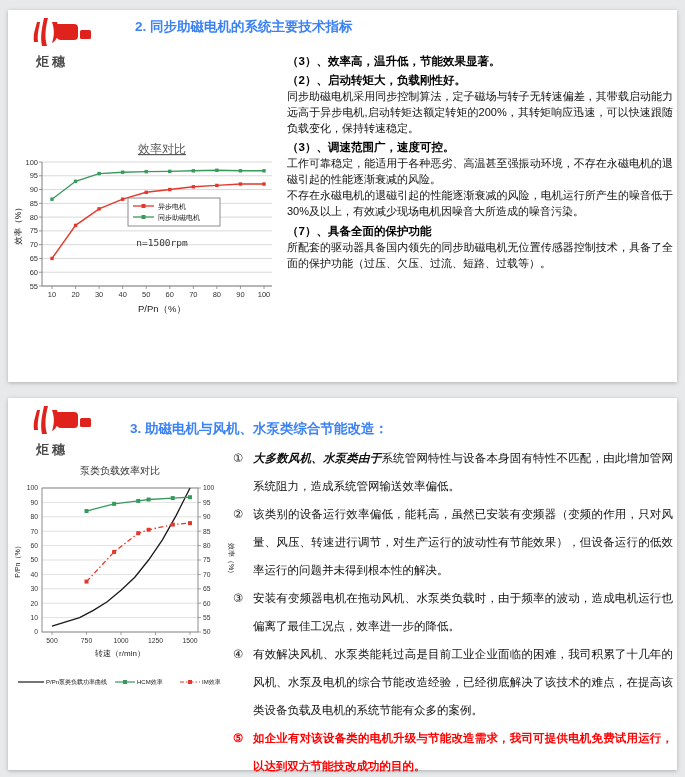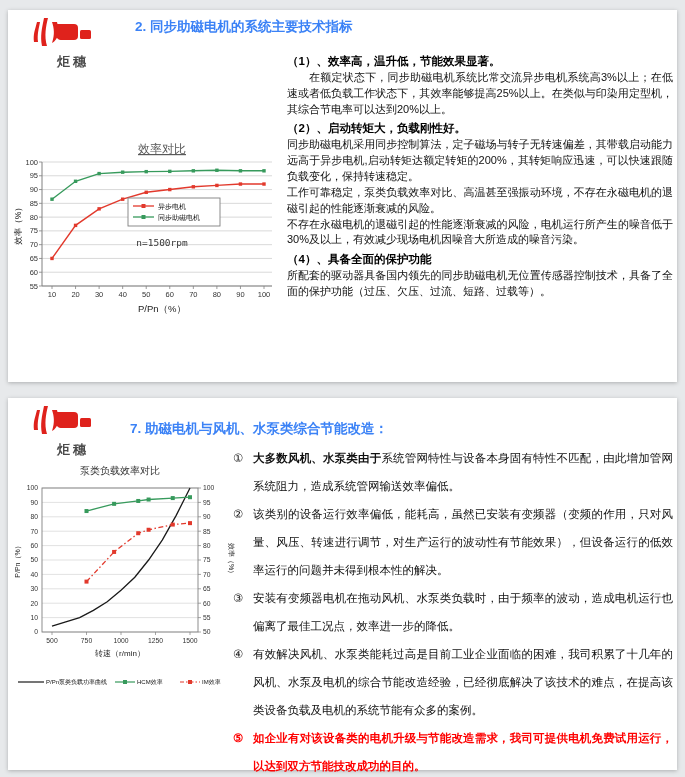--- a/index.html
+++ b/index.html
@@ -1,38 +1,38 @@
 <!DOCTYPE html>
 <html><head>
 <meta charset="utf-8">
 <style>
   * { margin:0; padding:0; box-sizing:border-box; }
   html,body { width:685px; height:777px; background:#e7e9eb; font-family:"Liberation Sans",sans-serif; overflow:hidden; }
   .panel { position:absolute; left:8px; width:669px; background:#ffffff; box-shadow:0 1px 4px rgba(0,0,0,.25); }
   #panel1 { top:10px; height:372px; }
   #panel2 { top:398px; height:372px; }
-  .logo { position:absolute; left:22px; top:6px; width:80px; text-align:center; }
+  .logo { position:absolute; left:22px; top:6px; width:80px; text-align:left; }
   .logo svg { display:block; }
   .logo-text { font-size:13px; font-weight:bold; color:#4a4a4a; letter-spacing:3px; margin-top:1px; padding-left:6px; }
   .sec-title { position:absolute; font-weight:bold; color:#3b82f6; }
   #title1 { left:127px; top:8px; font-size:13.5px; }
   #title2 { left:122px; top:22px; font-size:13.5px; }
   .chart-wrap { position:absolute; }
   #chart1 { left:4px; top:130px; }
   #chart2 { left:4px; top:62px; }
   .col1 { position:absolute; left:279px; top:40px; width:386px; }
   .s1-heading { font-size:11.5px; font-weight:bold; color:#000; margin-top:4px; margin-bottom:1px; }
   .s1-body { font-size:11px; color:#111; line-height:1.44; text-align:justify; }
   .s1-body.indent { text-indent:2em; }
   .col2 { position:absolute; left:225px; top:46px; width:440px; }
   .s2-item { display:flex; font-size:11.5px; color:#111; line-height:28px; }
   .s2-num { width:20px; flex:0 0 20px; }
   .s2-text { flex:1; text-align:justify; }
   .s2-item.highlight { color:#fe0000; font-weight:bold; }
-  .s2-text b { font-weight:bold; }
+  .s2-text b { font-weight:bold;font-style:italic; }
 </style>
 </head>
 <body>
 
 <div class="panel" id="panel1">
   <div class="logo">
     <svg width="62" height="36" viewBox="0 0 62 36">
       <path d="M7 6 C5 14 3 18 4 26 L8 26 C7 18 9 12 10 6 Z" fill="#df221c"></path>
       <path d="M14 2 C12 12 10 20 12 30 L17 30 C14 20 16 10 18 2 Z" fill="#df221c"></path>
       <path d="M22 6 C24 12 25 18 22 27 C28 24 30 16 27 6 Z" fill="#df221c"></path>
@@ -123,43 +123,43 @@
         <rect x="116" y="58" width="92" height="28" fill="#fff" stroke="#7f7f7f" stroke-width="0.9"></rect>
         <line x1="121" y1="66" x2="142" y2="66" stroke="#e2392c" stroke-width="1.3"></line>
         <rect x="129.5" y="64" width="4" height="4" fill="#e2392c"></rect>
         <text x="146" y="68.5" font-size="7" fill="#111">异步电机</text>
         <line x1="121" y1="77" x2="142" y2="77" stroke="#379a5c" stroke-width="1.3"></line>
         <rect x="129.5" y="75" width="4" height="4" fill="#379a5c"></rect>
         <text x="146" y="79.5" font-size="7" fill="#111">同步助磁电机</text>
         <text x="150" y="106" text-anchor="middle" font-size="9.5" fill="#333" font-family="&quot;DejaVu Sans Mono&quot;,monospace">n=1500rpm</text>
       </svg></div>
   <div class="col1" id="s1-items">
-      <div class="s1-heading">（1）、效率高，温升低，节能效果显著。</div>
-      <div class="s1-body indent">在额定状态下，同步助磁电机系统比常交流异步电机系统高3%以上；在低速或者低负载工作状态下，其效率能够提高25%以上。在类似与印染用定型机，其综合节电率可以达到20%以上。</div>
+      <div class="s1-heading">（3）、效率高，温升低，节能效果显著。</div>
       <div class="s1-heading">（2）、启动转矩大，负载刚性好。</div>
       <div class="s1-body">同步助磁电机采用同步控制算法，定子磁场与转子无转速偏差，其带载启动能力远高于异步电机,启动转矩达额定转矩的200%，其转矩响应迅速，可以快速跟随负载变化，保持转速稳定。</div>
-      <div class="s1-body">工作可靠稳定，泵类负载效率对比、高温甚至强振动环境，不存在永磁电机的退磁引起的性能逐渐衰减的风险。</div>
+      <div class="s1-heading">（3）、调速范围广，速度可控。</div>
+      <div class="s1-body">工作可靠稳定，能适用于各种恶劣、高温甚至强振动环境，不存在永磁电机的退磁引起的性能逐渐衰减的风险。</div>
       <div class="s1-body">不存在永磁电机的退磁引起的性能逐渐衰减的风险，电机运行所产生的噪音低于30%及以上，有效减少现场电机因噪音大所造成的噪音污染。</div>
-      <div class="s1-heading">（4）、具备全面的保护功能</div>
+      <div class="s1-heading">（7）、具备全面的保护功能</div>
       <div class="s1-body">所配套的驱动器具备国内领先的同步助磁电机无位置传感器控制技术，具备了全面的保护功能（过压、欠压、过流、短路、过载等）。</div>
     </div>
 </div>
 
 <div class="panel" id="panel2">
   <div class="logo">
     <svg width="62" height="36" viewBox="0 0 62 36">
       <path d="M7 6 C5 14 3 18 4 26 L8 26 C7 18 9 12 10 6 Z" fill="#df221c"></path>
       <path d="M14 2 C12 12 10 20 12 30 L17 30 C14 20 16 10 18 2 Z" fill="#df221c"></path>
       <path d="M22 6 C24 12 25 18 22 27 C28 24 30 16 27 6 Z" fill="#df221c"></path>
       <path d="M26 8 h18 a4 4 0 0 1 4 4 v8 a4 4 0 0 1 -4 4 h-12 c-4 0 -6 -2 -6 -6 z" fill="#df221c"></path>
       <rect x="50" y="14" width="11" height="9" rx="1.5" fill="#df221c"></rect>
     </svg>
     <div class="logo-text">炬穗</div>
   </div>
-  <div class="sec-title" id="title2">7. 助磁电机与风机、水泵类综合节能改造：</div>
+  <div class="sec-title" id="title2">3. 助磁电机与风机、水泵类综合节能改造：</div>
   <div class="chart-wrap" id="chart2"><svg width="225" height="240" viewBox="0 0 225 240">
         <line x1="30" y1="172" x2="186" y2="172" stroke="#cccccc" stroke-width="0.6"></line>
         <text x="26" y="174.3" text-anchor="end" font-size="6.8" fill="#333">0</text>
         <line x1="30" y1="157.6" x2="186" y2="157.6" stroke="#cccccc" stroke-width="0.6"></line>
         <text x="26" y="159.9" text-anchor="end" font-size="6.8" fill="#333">10</text>
         <line x1="30" y1="143.2" x2="186" y2="143.2" stroke="#cccccc" stroke-width="0.6"></line>
         <text x="26" y="145.5" text-anchor="end" font-size="6.8" fill="#333">20</text>
         <line x1="30" y1="128.8" x2="186" y2="128.8" stroke="#cccccc" stroke-width="0.6"></line>
         <text x="26" y="131.10000000000002" text-anchor="end" font-size="6.8" fill="#333">30</text>
         <line x1="30" y1="114.4" x2="186" y2="114.4" stroke="#cccccc" stroke-width="0.6"></line>

